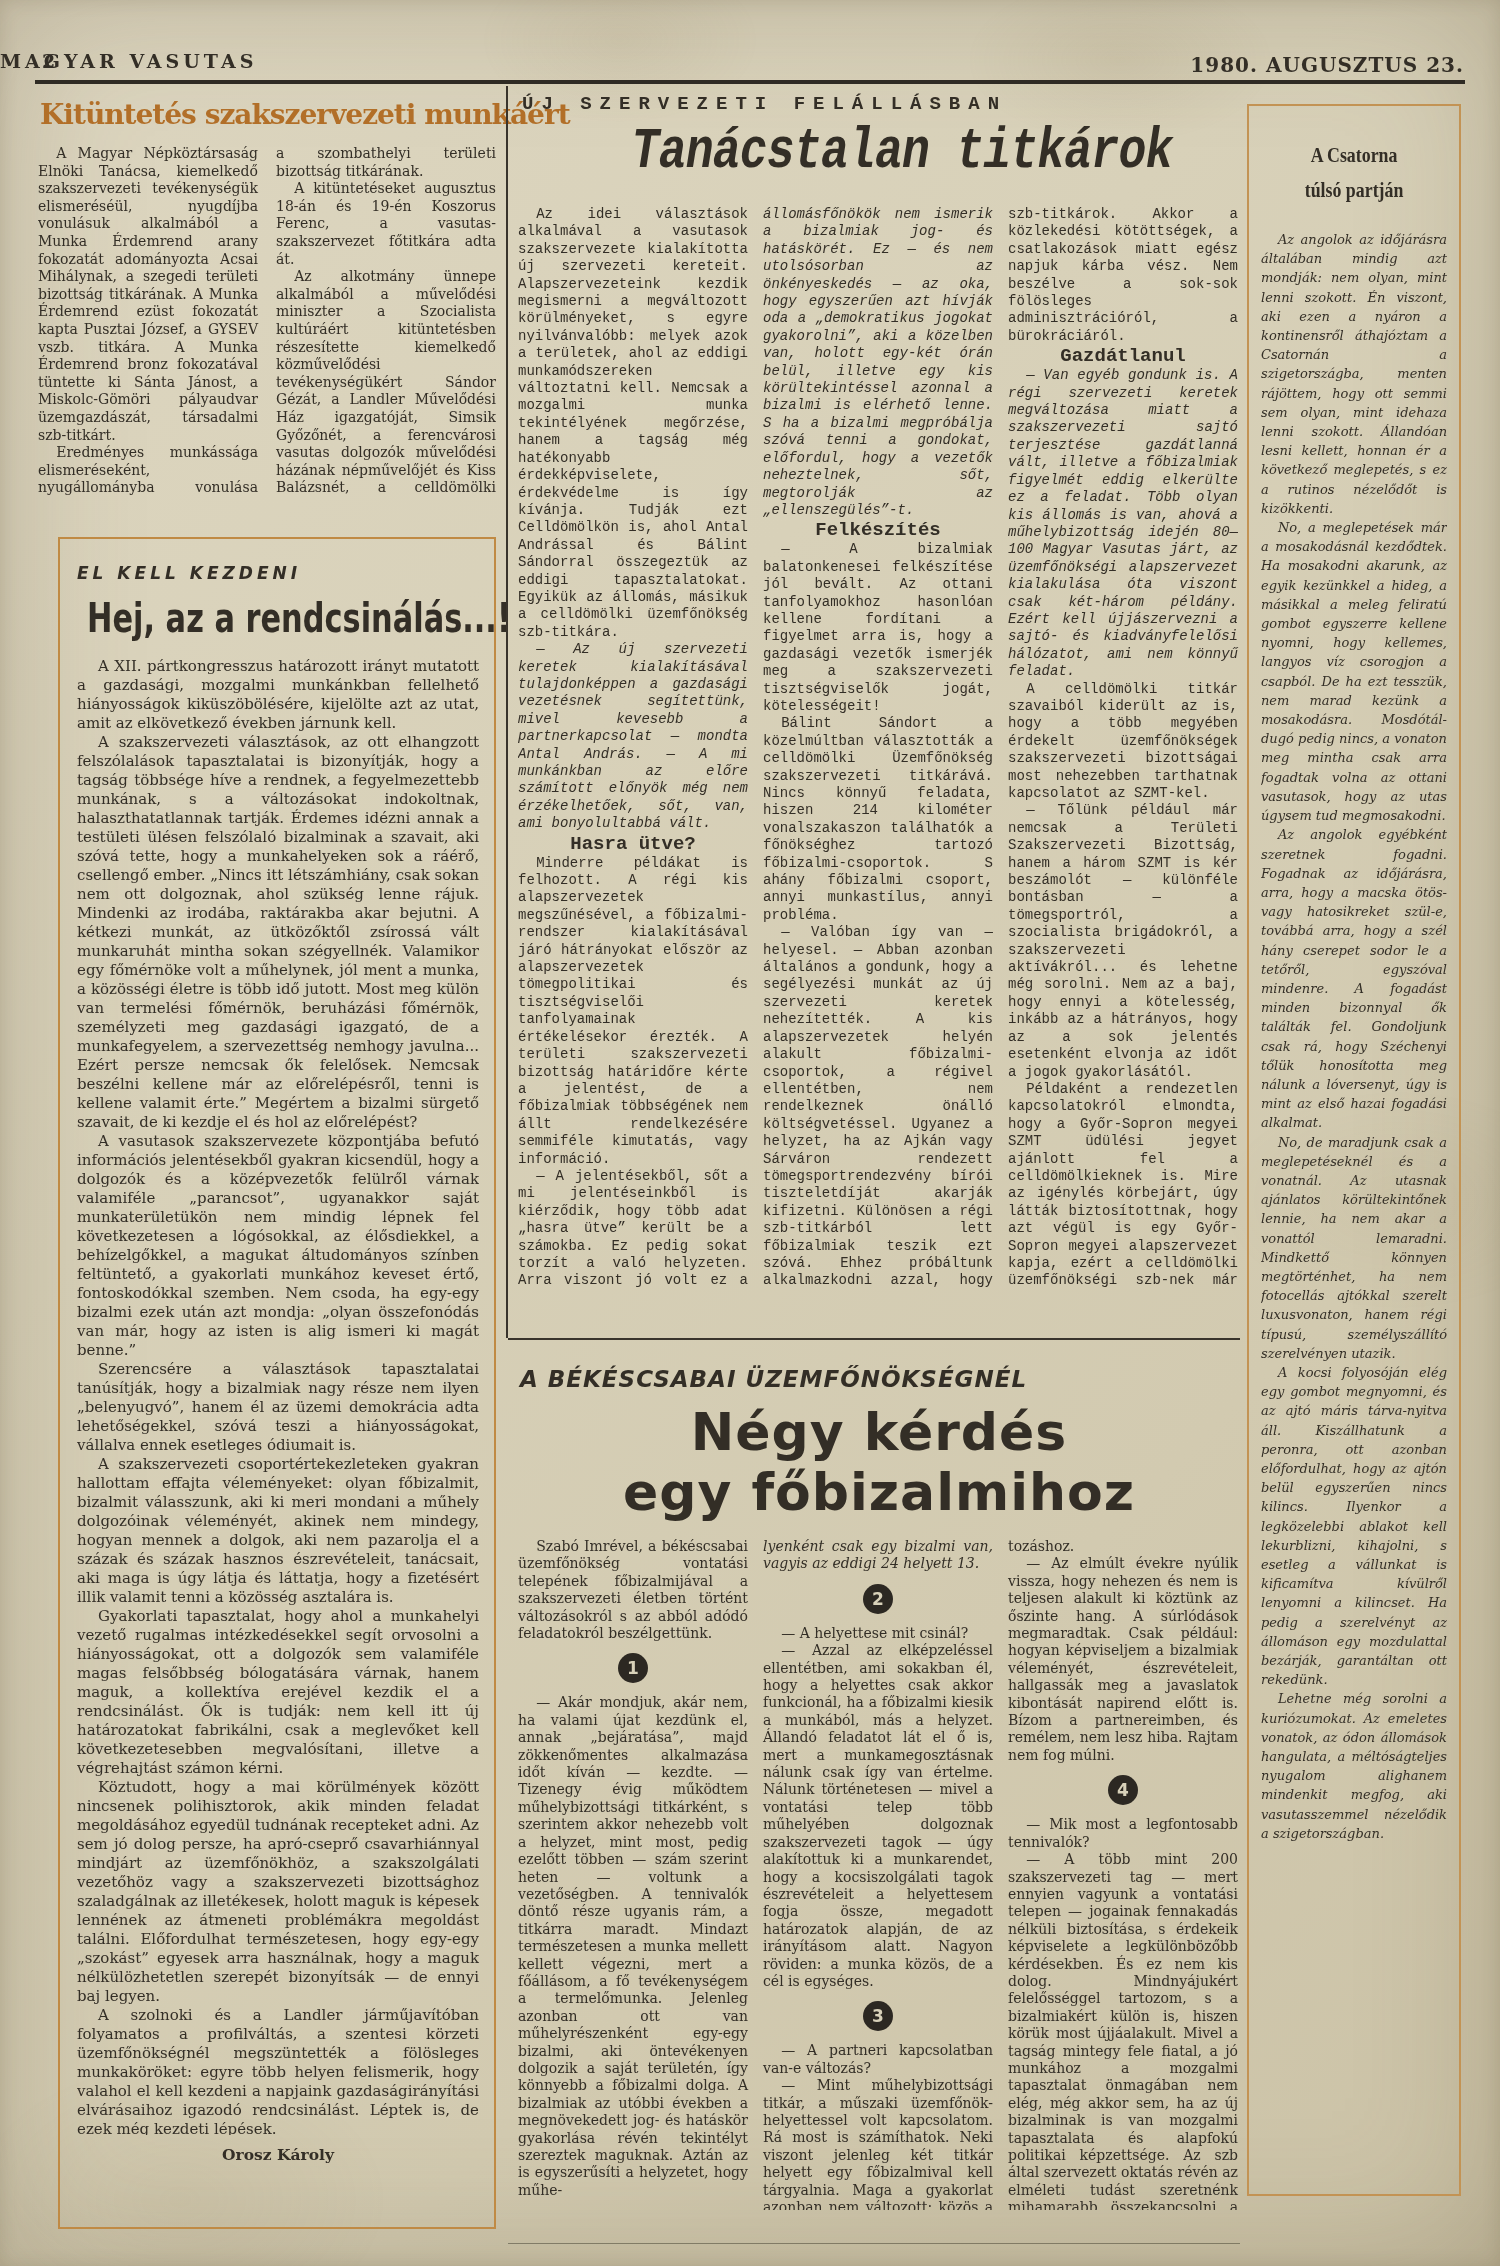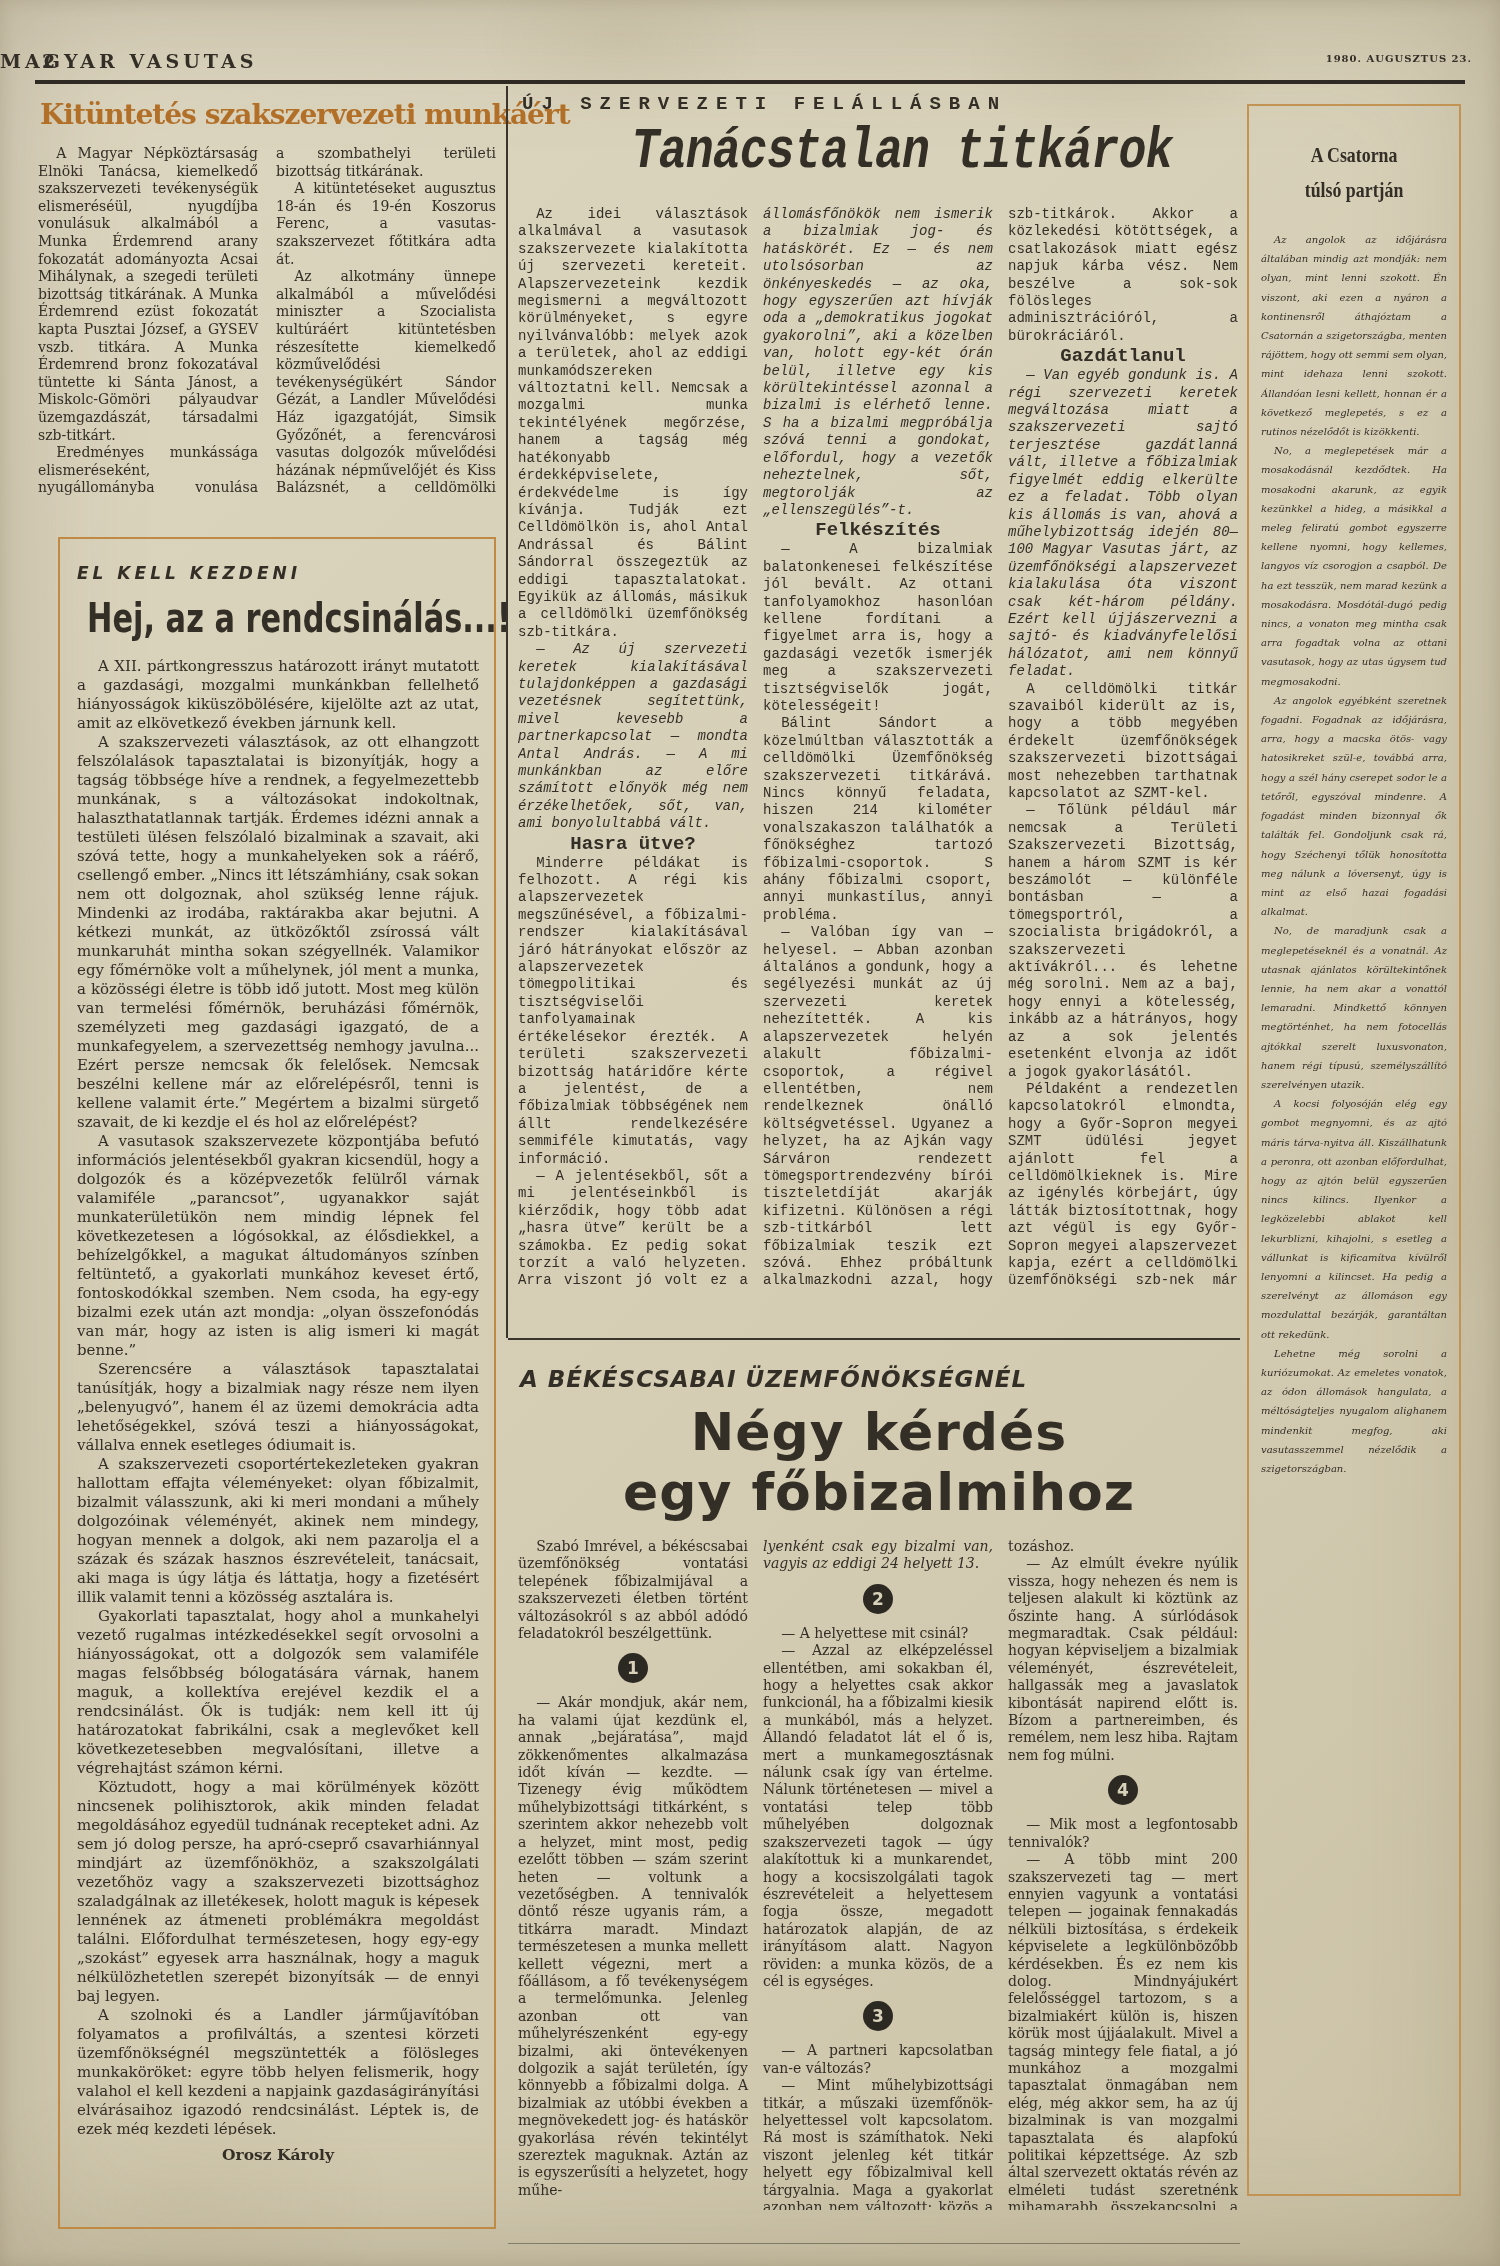--- a/index.html
+++ b/index.html
@@ -10,21 +10,21 @@
   .page::before{content:"";position:absolute;inset:0;pointer-events:none;opacity:.5;
     background:
       radial-gradient(220px 120px at 1120px 60px,rgba(140,122,84,.25),transparent 70%),
       radial-gradient(300px 200px at 180px 2200px,rgba(140,122,84,.18),transparent 70%),
       radial-gradient(260px 160px at 1400px 1200px,rgba(140,122,84,.15),transparent 70%),
       radial-gradient(200px 120px at 620px 40px,rgba(140,122,84,.2),transparent 70%);}
   
   .pagenum{position:absolute;left:42px;top:50px;font-weight:bold;font-size:19px;}
   .masthead{position:absolute;left:0;right:0;top:50px;text-align:left;font-weight:bold;
     font-size:19px;letter-spacing:4px;}
-  .dateline{position:absolute;right:28px;top:53px;font-weight:bold;font-size:10px;letter-spacing:1px;}
+  .dateline{position:absolute;right:36px;top:53px;font-weight:bold;font-size:20px;letter-spacing:1px;}
   .header-rule{position:absolute;left:35px;width:1430px;top:80px;height:4px;background:#2f2b24;}
   
   .coltext{text-align:justify;}
   .coltext p{margin:0;}
   .para{text-indent:1.3em;}
   .cont{text-indent:0;}
   .ital{font-style:italic;}
   .subhead{text-align:center;text-indent:0;font-weight:bold;font-size:19px;margin:13px auto 9px;line-height:22px;}
   .qnum{width:30px;height:30px;border-radius:50%;background:#2c2822;color:#d8d1b9;
     font-family:"DejaVu Sans",sans-serif;font-weight:bold;font-size:17px;line-height:30px;
@@ -62,21 +62,21 @@
     font-size:23px;letter-spacing:1px;margin:14px 0 10px 2px;}
   .i-hl{text-align:center;font-family:"DejaVu Sans",sans-serif;font-weight:bold;
     font-size:52px;line-height:60px;letter-spacing:1px;margin:0;}
   .b-cols{display:flex;gap:15px;margin-top:16px;height:672px;overflow:hidden;}
   
   .travelbox{position:absolute;left:1247px;top:104px;width:214px;height:2092px;
     border:2px solid #c39354;box-sizing:border-box;padding:24px 12px 8px;}
   .t-hl{text-align:center;font-family:Liberation Serif, serif;font-weight:bold;
     font-size:21px;line-height:35px;margin:8px 0 0;}
   .t-hl span{display:inline-block;transform:scaleX(.85);white-space:nowrap;}
-  .t-text{margin-top:22px;height:1838px;overflow:hidden;font-style:italic;font-size:10px;
+  .t-text{margin-top:22px;height:1838px;overflow:hidden;font-style:italic;font-size:13px;
     line-height:19.2px;text-align:justify;}
   .t-text .para{text-indent:1.3em;}
 </style>
 </head>
 <body>
 
 <div class="page">
 
   <div class="pagenum">2</div>
   <div class="masthead">MAGYAR VASUTAS</div>

